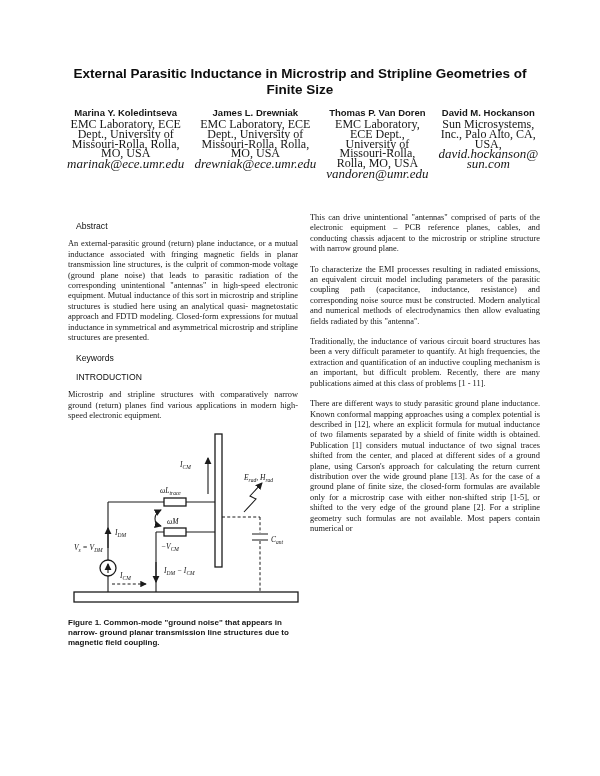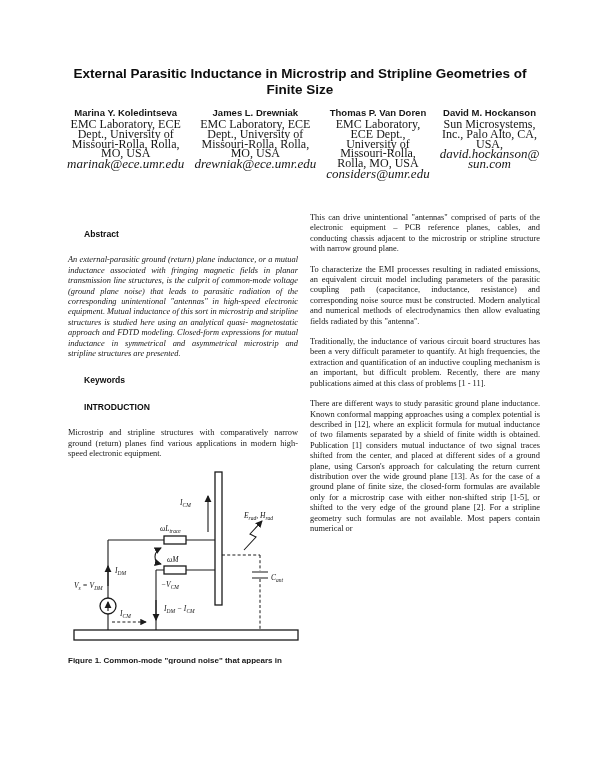--- a/index.html
+++ b/index.html
@@ -17,25 +17,25 @@
   .author-name {
     font-family:"Liberation Sans", sans-serif; font-weight:bold;
     font-size:9.5px; line-height:11px;
   }
   .author-aff { font-size:12px; line-height:9.8px; margin-top:2px; }
   .author-email { font-size:13px; line-height:9.8px;font-style:italic; }
   .col { position:absolute; top:213px; width:230px; }
   .col-left  { left:68px; }
   .col-right { left:310px; }
   .heading {
-    font-family:"Liberation Sans", sans-serif; font-weight:bold;
-    font-size:8.6px; line-height:10.4px; margin:16px; color:#0d0d0d;
+    font-family:"Liberation Sans", sans-serif; font-weight:normal;
+    font-size:8.6px; line-height:10.4px; margin:8px; color:#0d0d0d;
   }
   p.body { font-size:8.4px; line-height:10.4px; text-align:justify; margin:0 0 10px 0; }
-  p.abstract { font-style:italic; }
+  p.abstract { }
   .fig-wrap { margin-top:5px; }
   .caption {
     font-family:"Liberation Sans", sans-serif; font-weight:bold;
     font-size:8px; line-height:10px; margin-top:4px; width:233px; text-align:left;
   }
   .copyright {
     position:absolute; left:68px; top:699px;
     font-family:"Liberation Sans", sans-serif; font-size:8px;margin-top:40px;
   }
   .pageno {
@@ -63,21 +63,21 @@
       <div class="author-email">marinak@ece.umr.edu</div>
     </div>
     <div class="author">
       <div class="author-name">James L. Drewniak</div>
       <div class="author-aff">EMC Laboratory, ECE Dept., University of Missouri-Rolla, Rolla, MO, USA</div>
       <div class="author-email">drewniak@ece.umr.edu</div>
     </div>
     <div class="author">
       <div class="author-name">Thomas P. Van Doren</div>
       <div class="author-aff">EMC Laboratory, ECE Dept., University of Missouri-Rolla, Rolla, MO, USA</div>
-      <div class="author-email">considers@umr.edu</div>
+      <div class="author-email">vandoren@umr.edu</div>
     </div>
     <div class="author">
       <div class="author-name">David M. Hockanson</div>
       <div class="author-aff">Sun Microsystems, Inc., Palo Alto, CA, USA,</div>
       <div class="author-email">david.hockanson@ sun.com</div>
     </div>
   </div>
 
   <div class="col col-left">
     <h3 class="heading">Abstract</h3>

